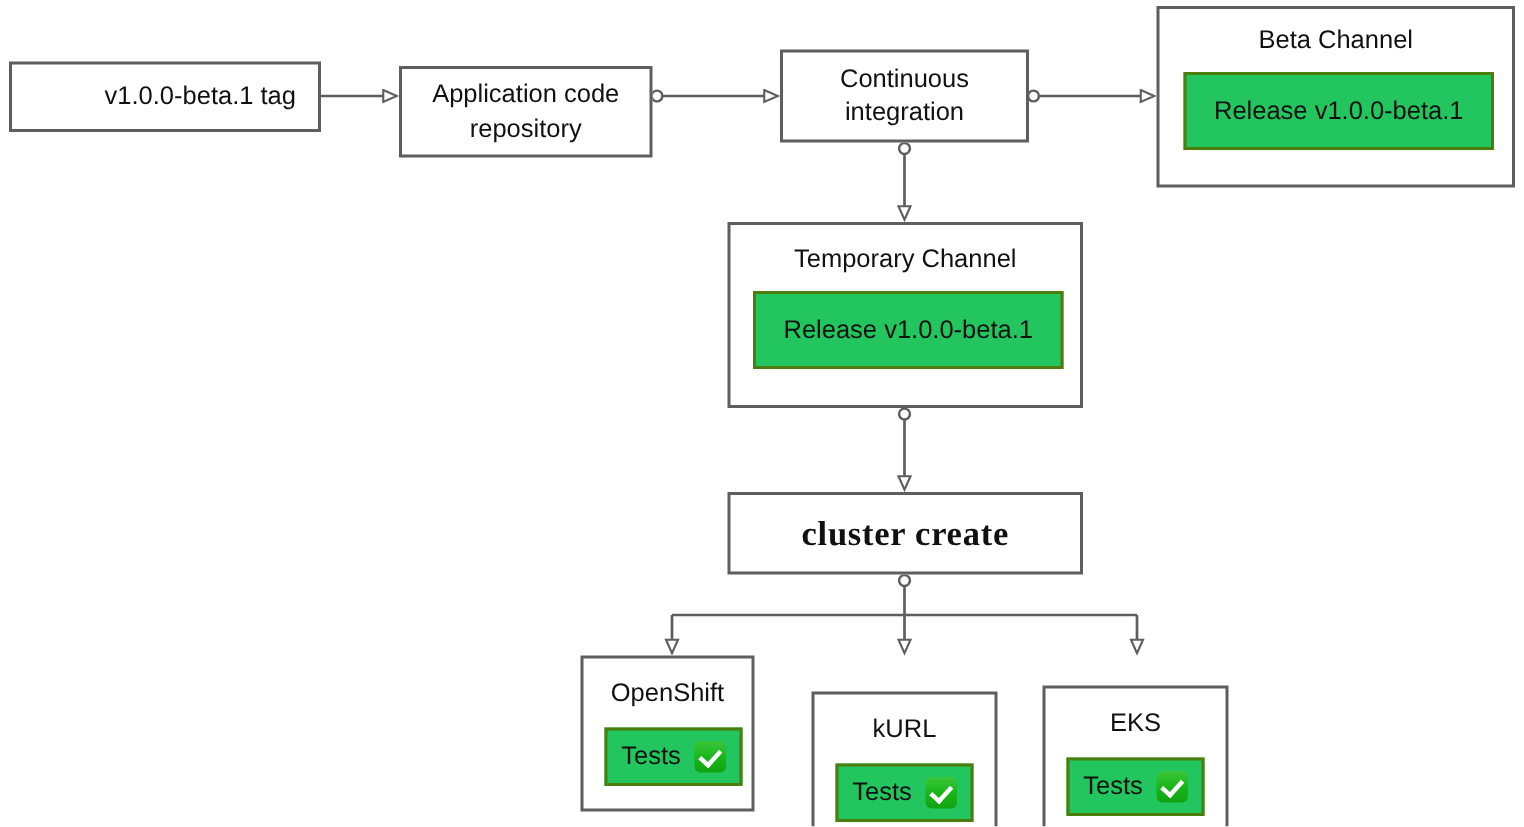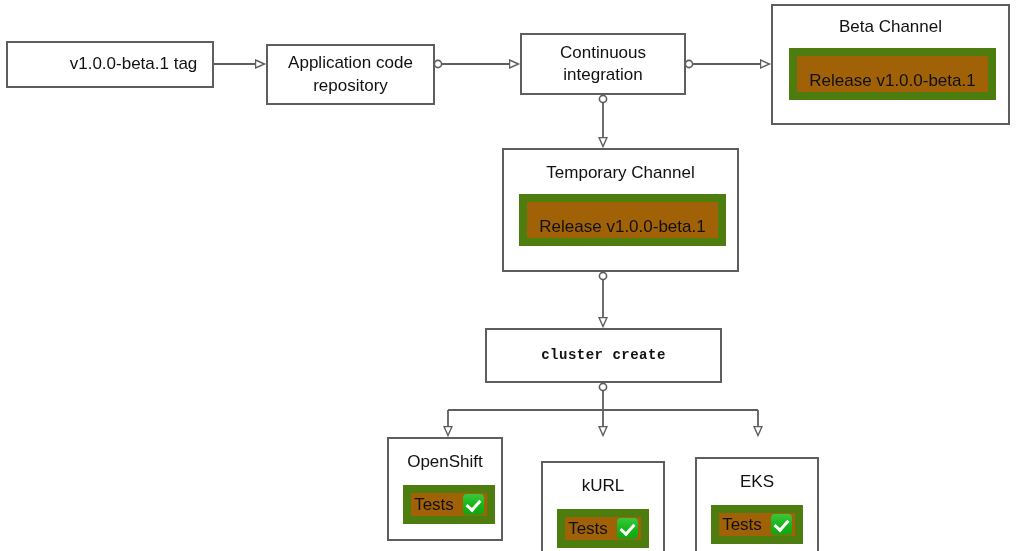--- a/index.html
+++ b/index.html
@@ -45,32 +45,32 @@
     position: absolute;
     left: 0;
     right: 0;
     text-align: center;
     color: #111111;
     font-size: 17px;
   }
   .inner-box {
     position: absolute;
     box-sizing: border-box;
-    border: 8px solid #4d7c0f;
-    background: #a16207;
+    border: 2px solid #4d7c0f;
+    background: #22c55e;
     display: flex;
-    align-items: flex-end;
+    align-items: center;
     justify-content: center;
     color: #111111;
     font-size: 17px;
   }
   .mono-bold {
-    font-family: Liberation Mono, monospace;
+    font-family: Liberation Serif, serif;
     font-weight: bold;
-    font-size: 14px;
+    font-size: 23px;
     letter-spacing: 0.5px;
   }
   .tests-row {
     display: flex;
     align-items: center;
     justify-content: center;
     gap: 9px;
   }
   .check-badge {
     display: inline-block;
@@ -152,21 +152,21 @@
     <span>Continuous integration</span>
   </div>
 
   <div class="node container" style="left:771px; top:4px; width:239px; height:121px;">
     <div class="container-title" style="top:10px;">Beta Channel</div>
     <div class="inner-box" style="left:16px; top:42px; width:207px; height:52px;">
       <span>Release v1.0.0-beta.1</span>
     </div>
   </div>
 
-  <div class="node container" style="left:502px; top:148px; width:237px; height:124px;">
+  <div class="node container" style="left:485px; top:148px; width:237px; height:124px;">
     <div class="container-title" style="top:12px;">Temporary Channel</div>
     <div class="inner-box" style="left:15px; top:44px; width:207px; height:52px;">
       <span>Release v1.0.0-beta.1</span>
     </div>
   </div>
 
   <div class="node" style="left:485px; top:328px; width:237px; height:55px;">
     <span class="mono-bold">cluster create</span>
   </div>
 

